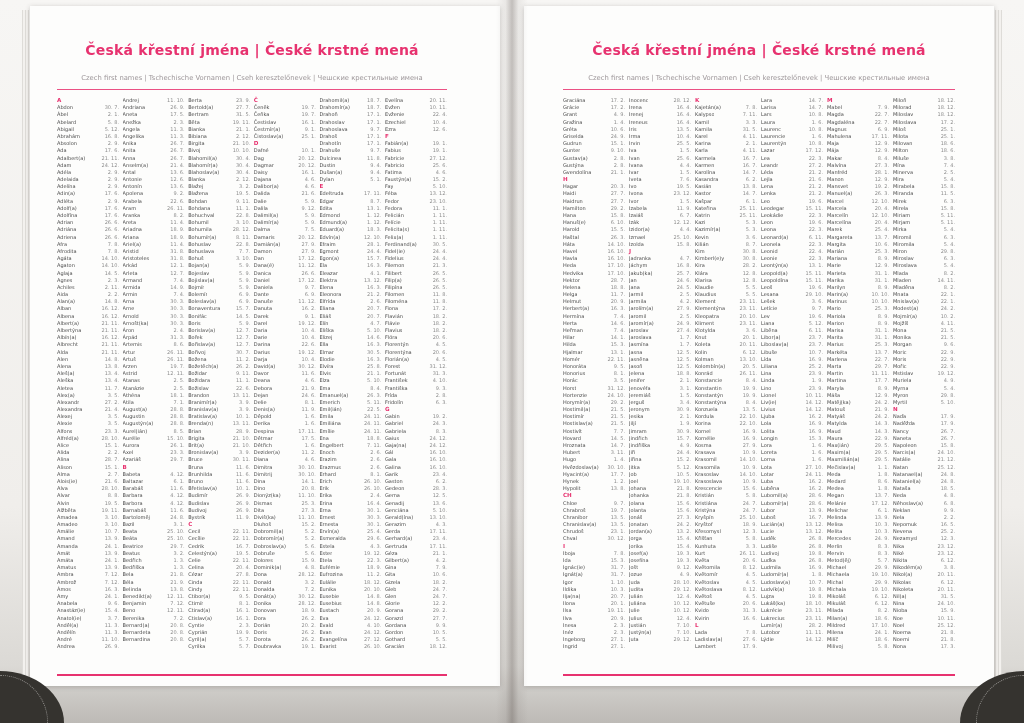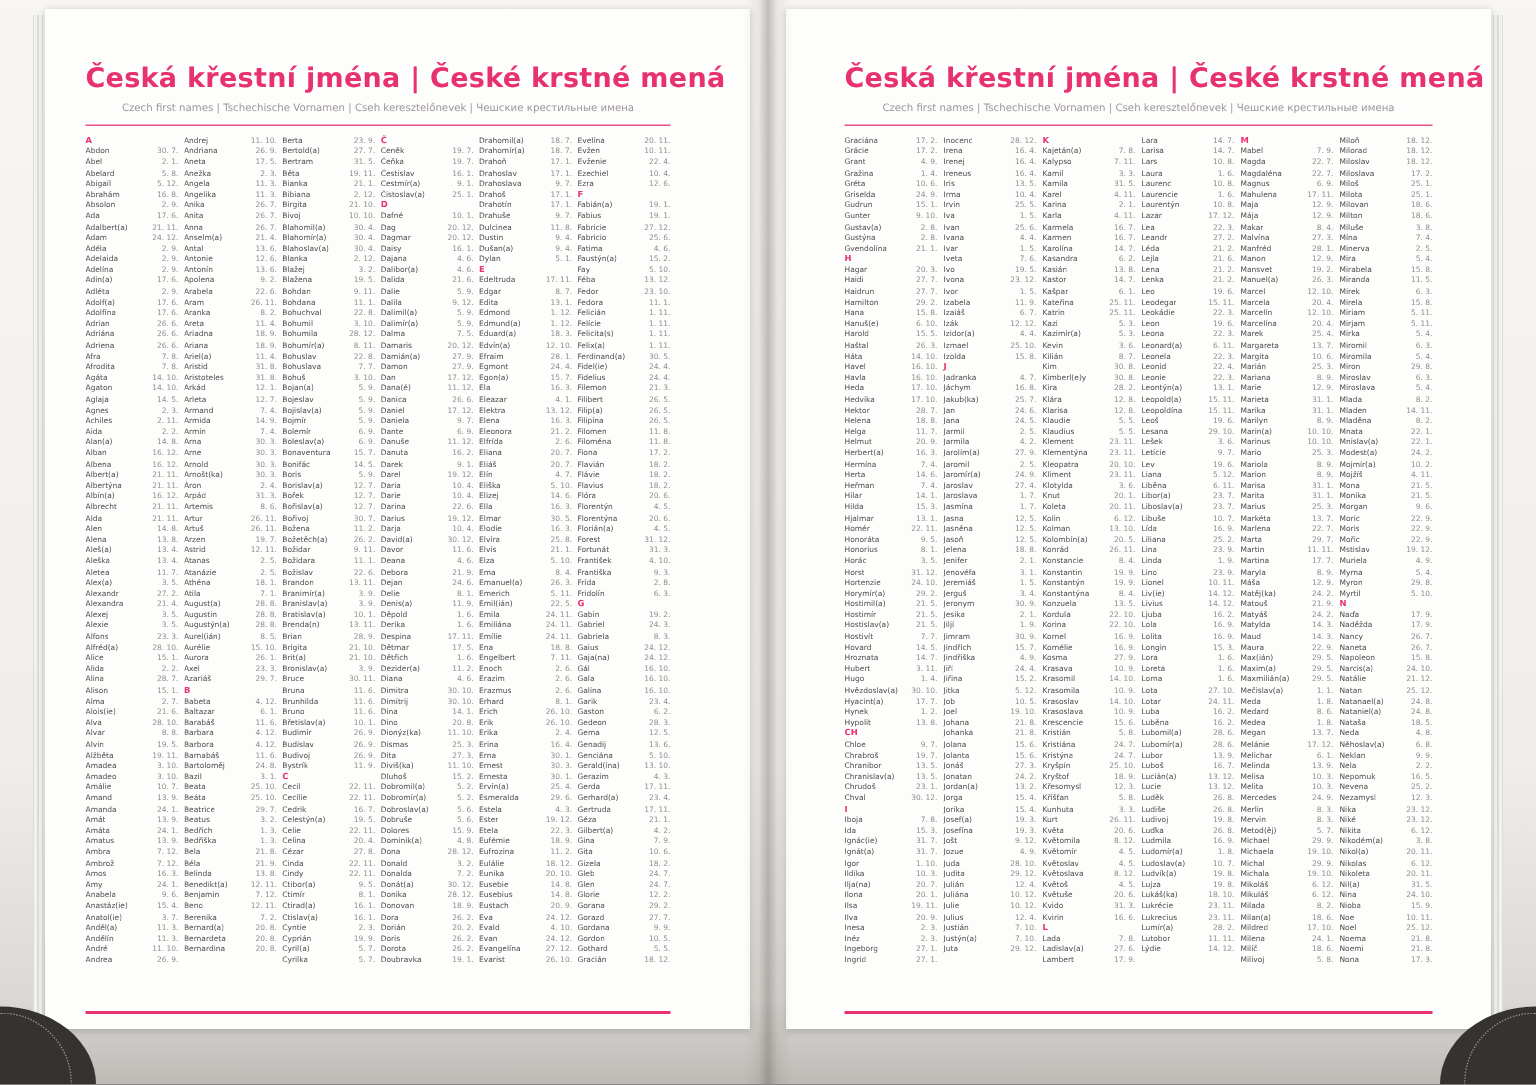--- a/index.html
+++ b/index.html
@@ -6,22 +6,22 @@
   .scene{position:relative;width:1024px;height:723px;overflow:hidden;
     background:linear-gradient(180deg,#f7f6f4 0%,#f0eeeb 70%,#dbd9d5 92%,#bdbab6 100%);}
   .page{position:absolute;top:6px;width:470px;height:680px;background:#fdfdfc;
     box-shadow:0 1px 5px rgba(60,55,50,.25);}
   .page-left{left:30px;border-radius:0 0 0 6px;}
   .page-right{left:524px;border-radius:0 0 6px 0;}
   .page-inner{position:absolute;top:0;bottom:0;}
   .page-left .page-inner{left:27px;right:53px;}
   .page-right .page-inner{left:39px;right:39px;}
   .page-header{text-align:center;padding-top:36px;}
-  .page-title{font-size:18px;font-weight:bold;color:#e7326f;letter-spacing:.2px;white-space:nowrap;}
-  .page-subtitle{font-size:6.8px;color:#9d9699;margin-top:5px;white-space:nowrap;}
+  .page-title{font-size:14px;font-weight:bold;color:#e7326f;letter-spacing:.2px;white-space:nowrap;}
+  .page-subtitle{font-size:6.8px;color:#9d9699;margin-top:16px;white-space:nowrap;}
   .header-rule{height:1px;background:#e7326f;margin-top:7px;opacity:.85;}
   .cols{display:flex;justify-content:space-between;margin-top:7px;}
   .col{width:62px;}
   .r{display:flex;justify-content:space-between;line-height:7.18px;font-size:5px;}
   .r .n{color:#4c4c4c;white-space:nowrap;overflow:hidden;}
   .r .d{color:#8e8e8e;white-space:nowrap;margin-left:2px;}
   .r.h{font-size:5.6px;font-weight:bold;color:#e7326f;line-height:7.18px;}
   .footer-rule{position:absolute;left:0;right:0;bottom:10px;height:1.6px;background:#e7326f;}
   .spine{position:absolute;left:496px;top:0;width:32px;height:100%;
     background:linear-gradient(90deg,rgba(0,0,0,0) 0%,rgba(70,60,55,.08) 30%,rgba(70,60,55,.30) 50%,rgba(70,60,55,.08) 70%,rgba(0,0,0,0) 100%);}

